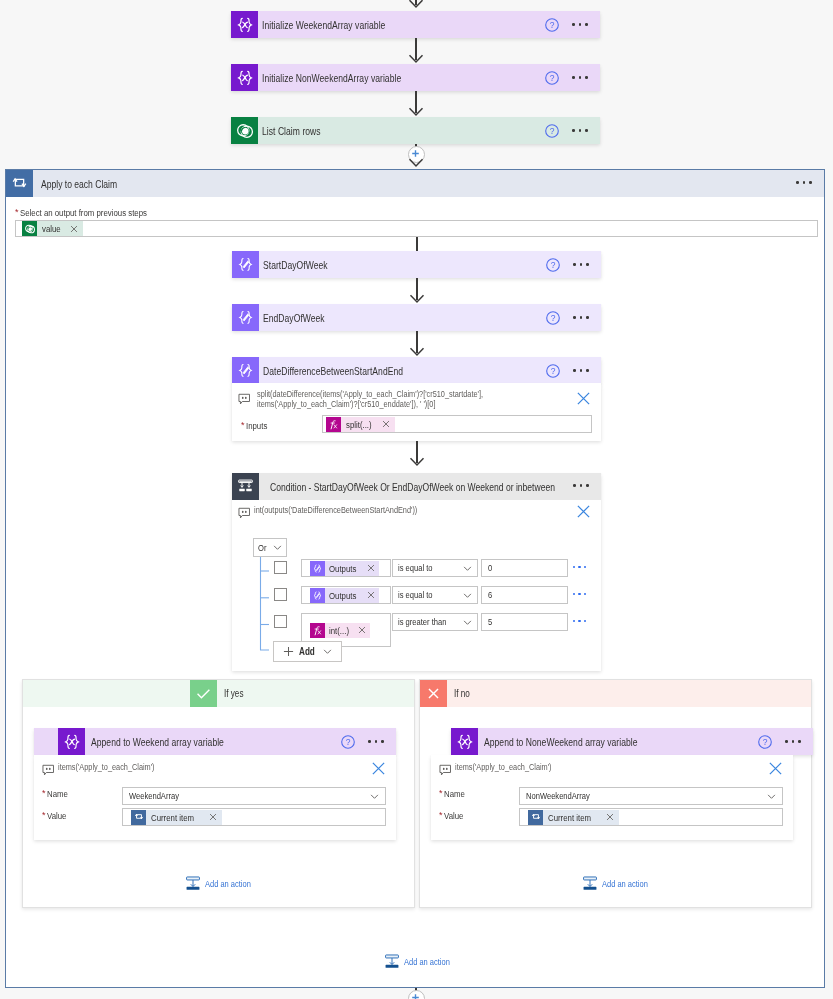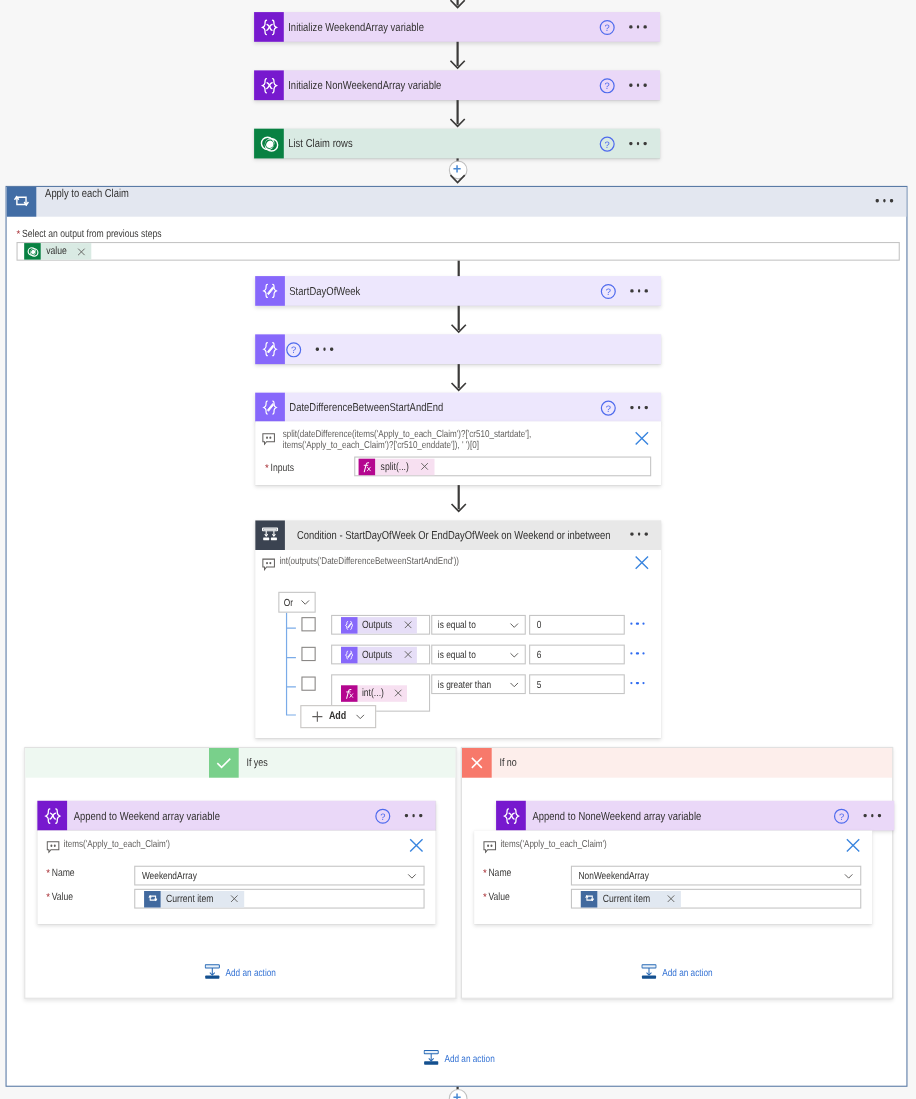--- a/index.html
+++ b/index.html
@@ -20,21 +20,21 @@
   .card .hlp{width:16px;height:16px;flex:0 0 16px;margin-right:12px;}
 
   .dots{display:flex;gap:4px;align-items:center;margin-right:12px;}
   .dots i{width:2.6px;height:2.6px;border-radius:50%;background:#3b3a39;display:block;}
 
   
   .arrowline{position:absolute;width:1.6px;background:#3b3a39;}
 
   
   .scope{position:absolute;background:#fff;border:1px solid #5a7ba6;box-sizing:border-box;}
-  .scope-head{height:27px;display:flex;background:#e3e7f0;position:relative;}
+  .scope-head{height:27px;display:flex;align-items:center;background:#e3e7f0;position:relative;}
   .scope-head .ic{width:27px;height:27px;flex:0 0 27px;background:#426da5;display:flex;align-items:center;justify-content:center;}
   .scope-head .tt{font-size:10.5px;color:#323130;padding-left:8px;}
 
   .lbl{font-size:9.6px;color:#3b3a39;line-height:11px;}
   .req{color:#a4262c;font-size:9px;line-height:11px;position:absolute;left:0;top:0;}
   .lblrow{position:absolute;white-space:nowrap;height:11px;display:block;}
   .lblrow .lbl{position:absolute;left:5px;top:0;}
 
   .field{box-sizing:border-box;background:#fff;border:1px solid #c5c5c5;display:flex;align-items:center;}
 
@@ -233,20 +233,21 @@
       </svg>
 
     <div class="card" style="left:226px;top:134px;width:369px;background:#ede7fd;">
       <div class="ic" style="background:#8768fb;">
         <svg width="21" height="21" viewBox="0 0 24 24" fill="none" stroke="#fff" stroke-width="1.25" stroke-linecap="round">
           <path d="M9.2 5.2 C7.5 5.2 7.9 7.2 7.8 9.2 C7.7 10.7 6.5 11.5 5.5 11.95 C6.5 12.4 7.7 13.2 7.8 14.7 C7.9 16.7 7.5 18.7 9.2 18.7"></path>
           <path d="M14.8 5.2 C16.5 5.2 16.1 7.2 16.2 9.2 C16.3 10.7 17.5 11.5 18.5 11.95 C17.5 12.4 16.3 13.2 16.2 14.7 C16.1 16.7 16.5 18.7 14.8 18.7"></path>
           <path d="M14.6 8.0 L9.3 14.6 L10.4 15.9 L15.7 9.3 Z" fill="#fff" stroke-width="0.9"></path>
         </svg>
       </div>
+      <div class="tt"><span class="sq">EndDayOfWeek</span></div>
       <div class="hlp">
         <svg width="16" height="16" viewBox="0 0 16 16">
             <circle cx="8" cy="8" r="6.3" fill="none" stroke="#4f6bed" stroke-width="1.1"></circle>
             <text x="8" y="11.3" font-family="'Liberation Sans',sans-serif" font-size="8.5" fill="#4f6bed" text-anchor="middle">?</text>
           </svg>
       </div>
       <div class="dots">
           <i></i>
           <i></i>
           <i></i>
@@ -495,21 +496,21 @@
     <div class="branch" style="left:16px;top:509px;width:393px;height:229px;">
       <div class="branch-head" style="background:#eef8f1;justify-content:center;">
         <div class="ic" style="background:#79d08b;">
           <svg width="17" height="17" viewBox="0 0 18 18">
               <path d="M2.7 9.3 L6.8 13.4 L15.2 4.9" fill="none" stroke="#fff" stroke-width="1.5"></path>
             </svg>
         </div>
         <div class="tt"><span class="sq">If yes</span></div>
       </div>
 
-      <div class="card" style="left:11px;top:48px;width:362px;background:#ead8f8;">
+      <div class="card" style="left:11px;top:48px;width:362px;background:#ead8f8;padding-left:24px;">
         <div class="ic" style="background:#7719ce;">
           <svg width="22" height="22" viewBox="0 0 24 24" fill="none" stroke="#fff" stroke-width="1.3" stroke-linecap="round">
         <path d="M9.0 4.8 C7.2 4.8 7.7 7.0 7.5 9.0 C7.35 10.6 6.2 11.4 5.1 11.9 C6.2 12.4 7.35 13.2 7.5 14.8 C7.7 16.8 7.2 19.0 9.0 19.0"></path>
         <path d="M15.0 4.8 C16.8 4.8 16.3 7.0 16.5 9.0 C16.65 10.6 17.8 11.4 18.9 11.9 C17.8 12.4 16.65 13.2 16.5 14.8 C16.3 16.8 16.8 19.0 15.0 19.0"></path>
         <path d="M9.6 9.0 C10.8 9.3 11.9 11.0 12.6 12.6 C13.1 13.8 13.6 14.8 14.5 14.8" stroke-width="1.4"></path>
         <path d="M14.6 9.0 C13.6 9.0 12.7 10.2 11.9 11.6 C11.0 13.2 10.3 14.4 9.3 14.8" stroke-width="1.4"></path>
       </svg>
         </div>
         <div class="tt" style="padding-left:6px;"><span class="sq">Append to Weekend array variable</span></div>
         <div class="hlp">

